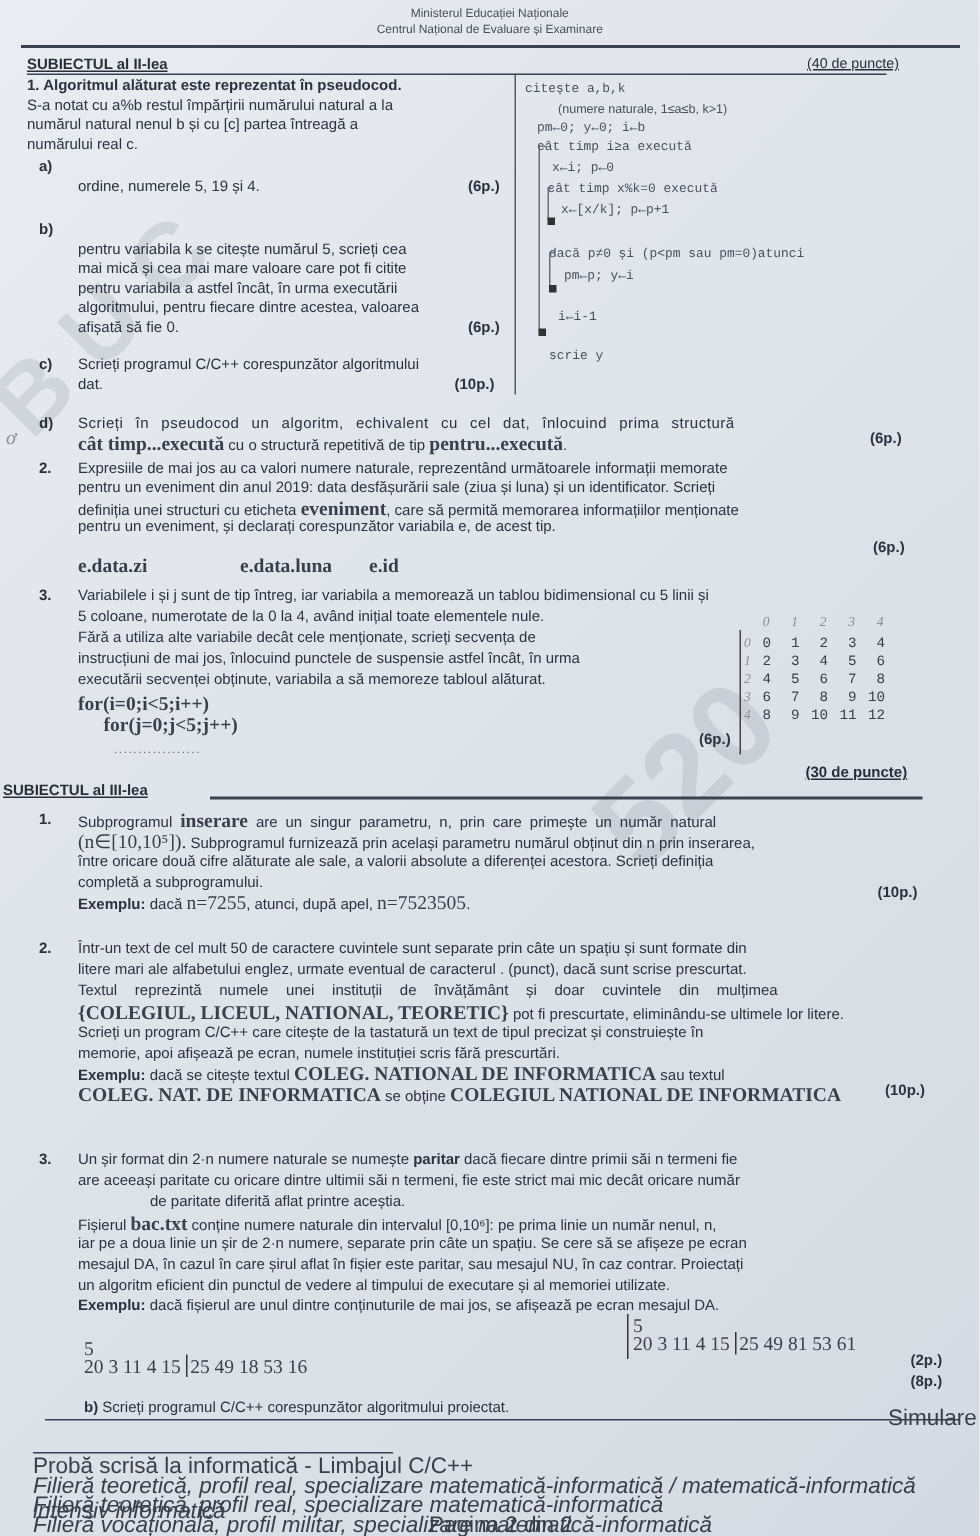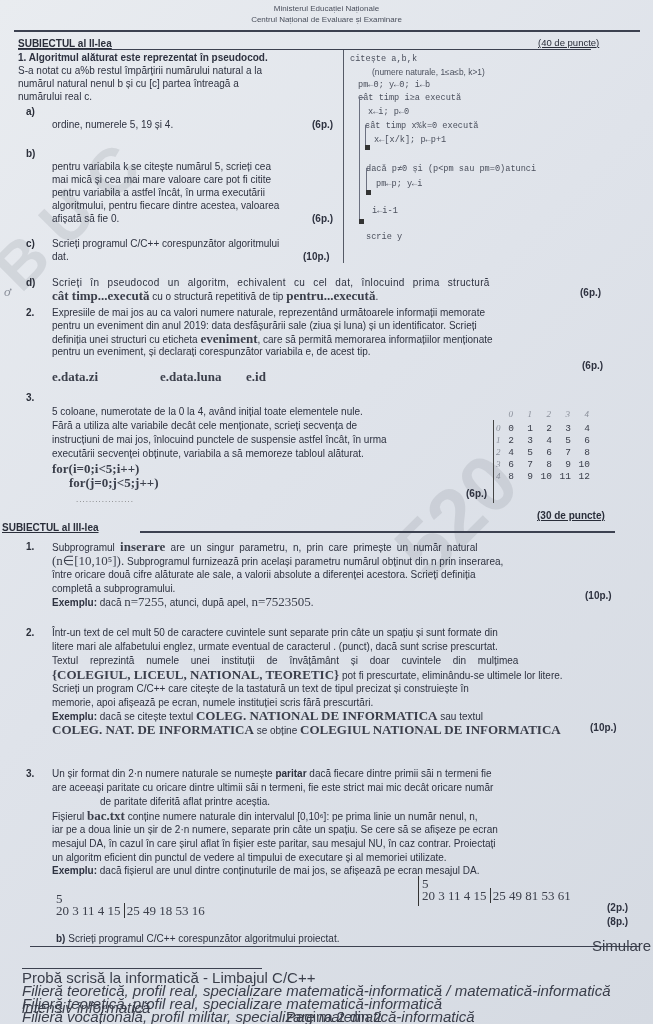--- a/index.html
+++ b/index.html
@@ -113,20 +113,21 @@
   <div class="t" style="left:52px;top:333px;">
     <span>definiția unei structuri cu eticheta </span><span class="code b">eveniment</span><span>, care să permită memorarea informațiilor menționate</span>
   </div>
   <div class="t" style="left:52px;top:346px;">pentru un eveniment, și declarați corespunzător variabila e, de acest tip.</div>
   <div class="pt" style="left:582px;top:360px;">(6p.)</div>
   <div class="t code b" style="left:52px;top:371px;">e.data.zi</div>
   <div class="t code b" style="left:160px;top:371px;">e.data.luna</div>
   <div class="t code b" style="left:246px;top:371px;">e.id</div>
 
   <div class="num" style="left:26px;top:392px;">3.</div>
+  <div class="t" style="left:52px;top:392px;">Variabilele i și j sunt de tip întreg, iar variabila a memorează un tablou bidimensional cu 5 linii și</div>
   <div class="t" style="left:52px;top:406px;">5 coloane, numerotate de la 0 la 4, având inițial toate elementele nule.</div>
   <div class="t tj" style="left:52px;top:420px;width:436px;">Fără a utiliza alte variabile decât cele menționate, scrieți secvența de</div>
   <div class="t tj" style="left:52px;top:434px;width:436px;">instrucțiuni de mai jos, înlocuind punctele de suspensie astfel încât, în urma</div>
   <div class="t" style="left:52px;top:448px;">executării secvenței obținute, variabila a să memoreze tabloul alăturat.</div>
   <div class="t code b" style="left:52px;top:463px;">for(i=0;i&lt;5;i++)</div>
   <div class="t code b" style="left:69px;top:477px;">for(j=0;j&lt;5;j++)</div>
   <div class="t" style="left:76px;top:494px;font-size:8px;letter-spacing:1px;color:#666;">..................</div>
   <div class="pt" style="left:466px;top:488px;">(6p.)</div>
 
   <div class="vline" style="left:493px;top:420px;height:83px;background:#444;"></div>

